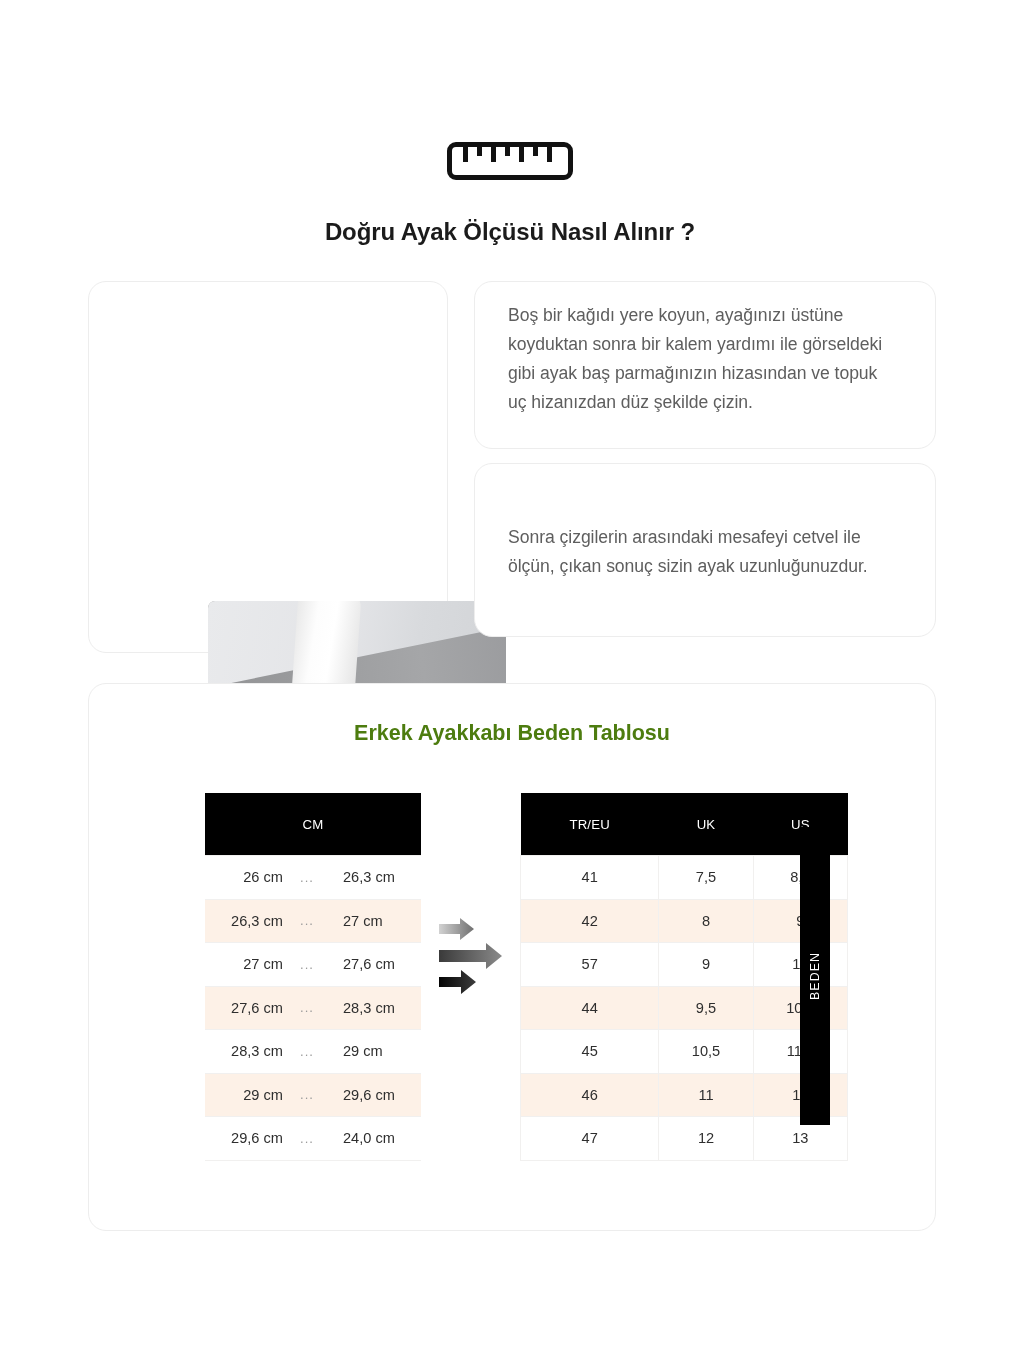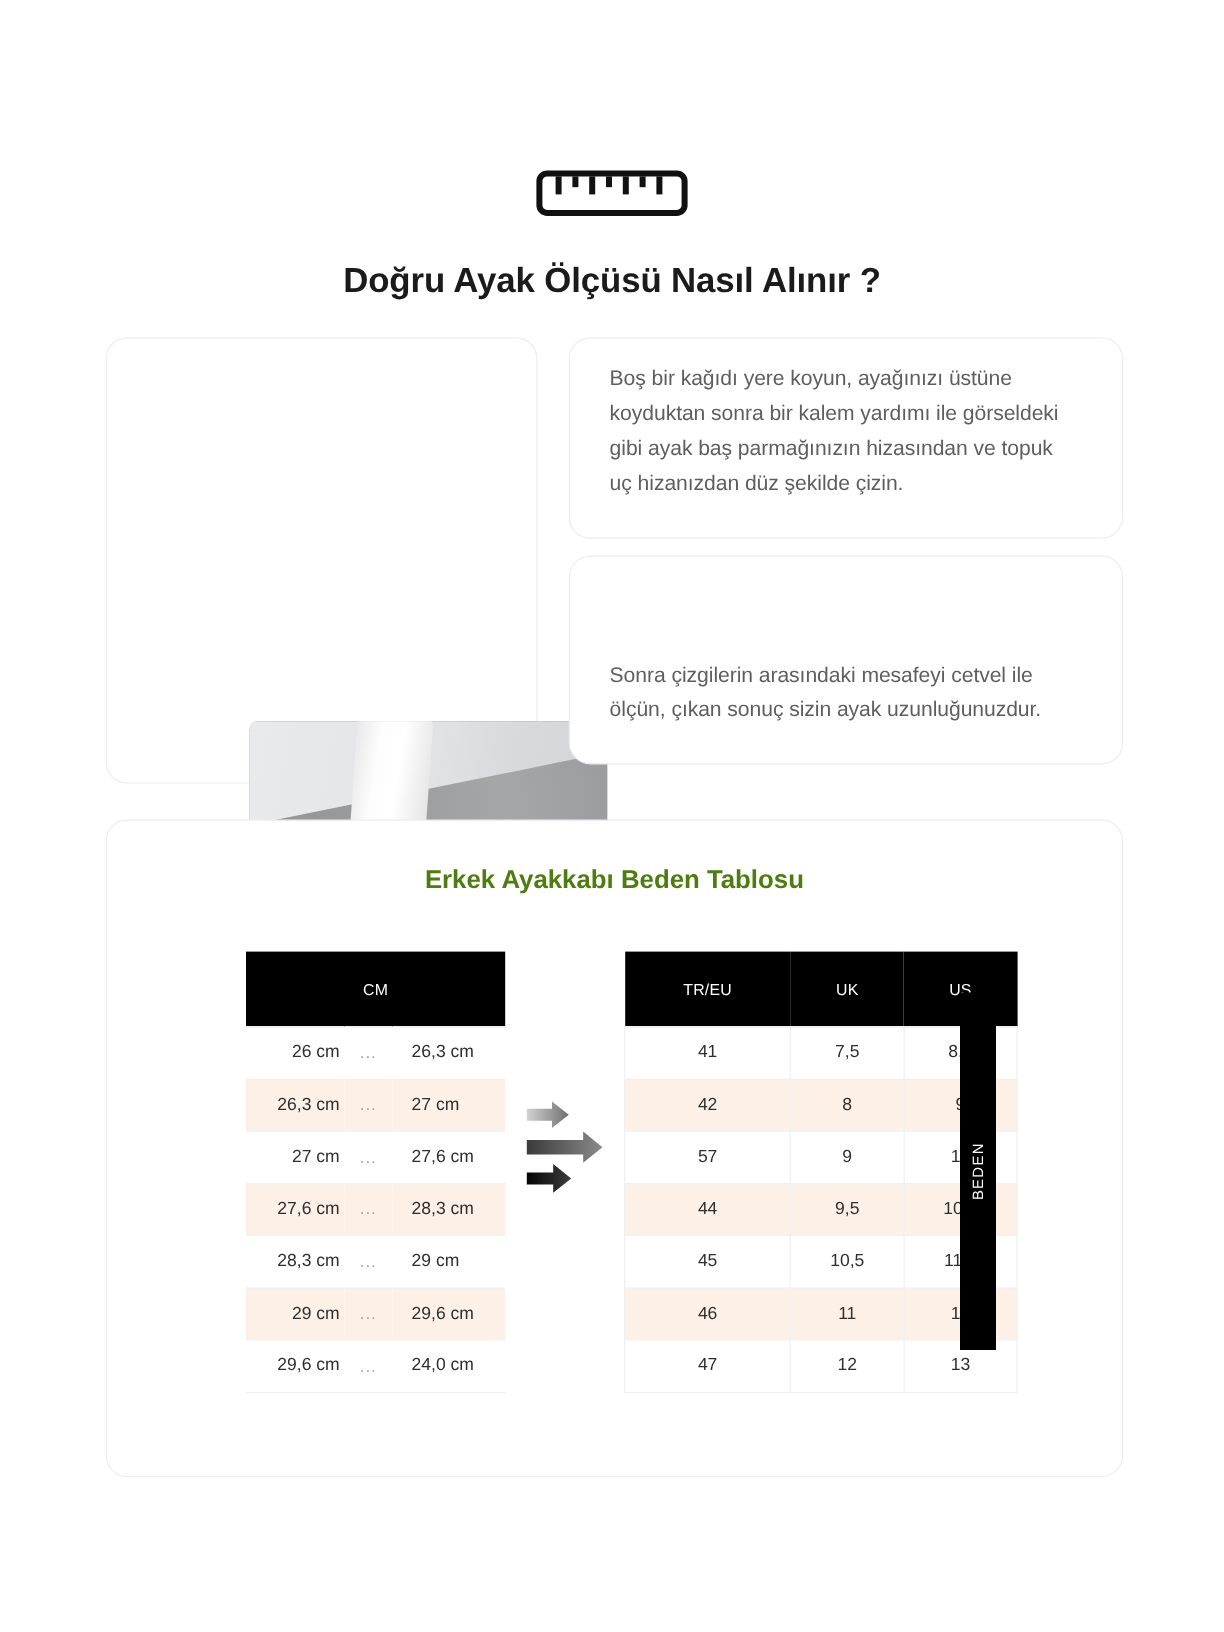--- a/index.html
+++ b/index.html
@@ -42,21 +42,21 @@
     background: #111111;
     display: block;
   }
 
   .page-title {
     position: absolute;
     left: 0;
     top: 218px;
     width: 1020px;
     text-align: center;
-    font-size: 29px;
+    font-size: 24px;
     font-weight: bold;
     letter-spacing: -0.1px;
     color: #1b1b1b;
   }
 
   
   .card {
     position: absolute;
     background: #ffffff;
     border: 1px solid #ededed;
@@ -69,21 +69,21 @@
   .card-table { left: 88px;  top: 683px; width: 848px; height: 548px; }
 
   .body-text {
     position: absolute;
     font-size: 17.6px;
     line-height: 29px;
     color: #5e5e5e;
     letter-spacing: -0.05px;
   }
   .body-text.t1 { left: 508px; top: 301px; width: 392px; }
-  .body-text.t2 { left: 508px; top: 523px; width: 370px; margin-top: 25px; }
+  .body-text.t2 { left: 508px; top: 523px; width: 370px; }
 
   
   .photo {
     position: absolute;
     left: 119px;
     top: 319px;
     width: 298px;
     height: 302px;
     border-radius: 7px;
     overflow: hidden;

